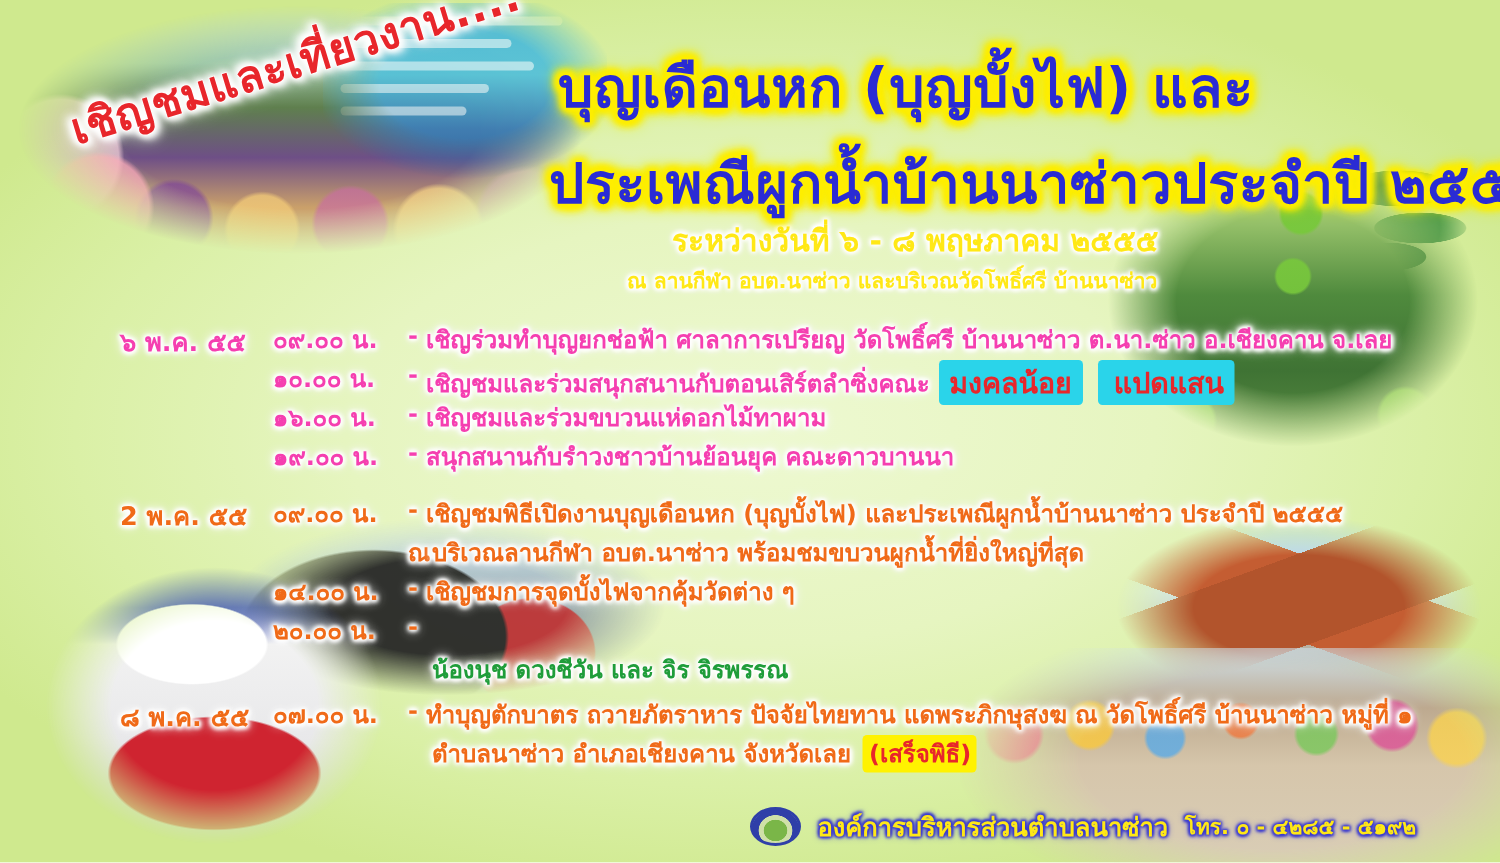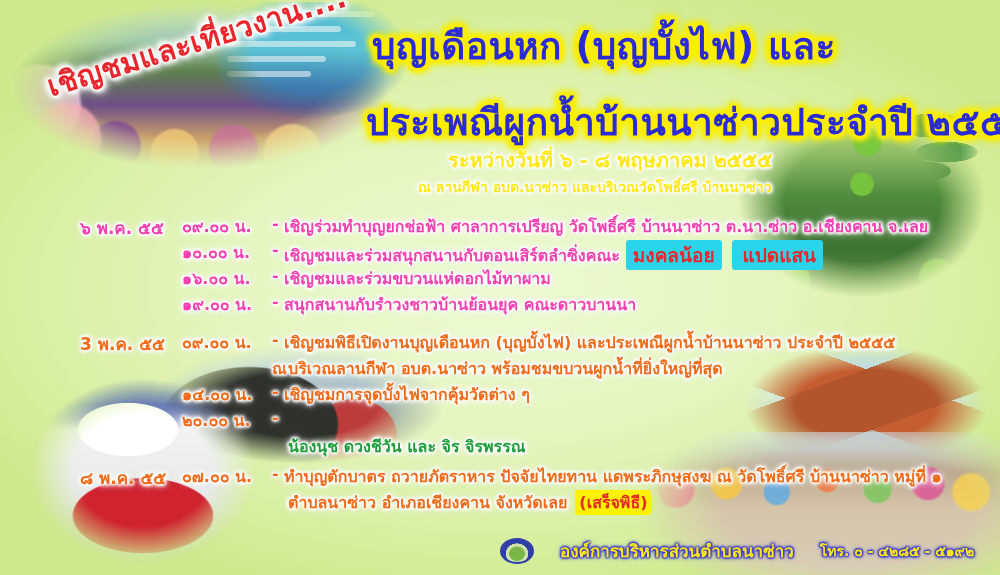--- a/index.html
+++ b/index.html
@@ -160,21 +160,21 @@
     font-weight:bold;
     color:#2a2bd4;
     z-index:25;
     letter-spacing:.5px;
     text-shadow:
       0 0 2px #ffee00, 0 0 4px #ffee00, 0 0 6px #ffee00, 0 0 8px #ffee00,
       2px 0 5px #ffee00, -2px 0 5px #ffee00, 0 2px 5px #ffee00, 0 -2px 5px #ffee00,
       3px 3px 6px #ffee00, -3px 3px 6px #ffee00, 3px -3px 6px #ffee00, -3px -3px 6px #ffee00,
       0 0 11px #ffee00, 0 0 13px #ffee00;
   }
-  #title1 { left:372px; top:16px; }
+  #title1 { left:372px; top:28px; }
   #title2 { left:366px; top:92px; }
 
   
   .sub-line {
     position:absolute;
     font-size:20px;
     font-weight:bold;
     color:#ffe816;
     z-index:24;
     text-shadow:
@@ -239,21 +239,21 @@
   .lead {
     color:#2f2f2f;
     font-size:15px;
     font-weight:bold;
   }
 
   
   #footer {
     position:absolute;
     left:500px; bottom:11px;
-    display:flex; align-items:center; gap:26px;
+    display:flex; align-items:center; gap:11px;
     z-index:28;
   }
   #seal {
     width:34px; height:26px; border-radius:50%;
     background:radial-gradient(ellipse at 50% 62%, #7ab648 0 36%, #cfe0a8 38% 52%, #2f3fa8 54% 74%, #e8eef8 76% 100%);
     border:2px solid #2f3fa8;
     flex:0 0 auto;
   }
   #footer-text {
     font-size:17px; font-weight:bold; color:#ffe816;
@@ -312,21 +312,21 @@
         <span class="thai cell time">๑๖.๐๐ น.</span>
         <span class="thai cell dash">-</span>
         <span class="thai cell desc"><span>เชิญชมและร่วมขบวนแห่ดอกไม้ทาผาม</span></span>
       </div>
       <div class="row">
         <span class="thai cell time">๑๙.๐๐ น.</span>
         <span class="thai cell dash">-</span>
         <span class="thai cell desc"><span>สนุกสนานกับรำวงชาวบ้านย้อนยุค   คณะดาวบานนา</span></span>
       </div>
       <div class="row" style="margin-top: 12px;">
-        <span class="thai cell date o">3 พ.ค. ๕๕</span>
+        <span class="thai cell date o">2 พ.ค. ๕๕</span>
         <span class="thai cell time o">๐๙.๐๐ น.</span>
         <span class="thai cell dash o">-</span>
         <span class="thai cell desc o"><span>เชิญชมพิธีเปิดงานบุญเดือนหก (บุญบั้งไฟ) และประเพณีผูกน้ำบ้านนาซ่าว ประจำปี ๒๕๕๕</span></span>
       </div>
       <div class="row">
         <span class="thai cell dash o">ณ</span>
         <span class="thai cell desc o indent"><span>บริเวณลานกีฬา  อบต.นาซ่าว พร้อมชมขบวนผูกน้ำที่ยิ่งใหญ่ที่สุด</span></span>
       </div>
       <div class="row">
         <span class="thai cell time o">๑๔.๐๐ น.</span>

